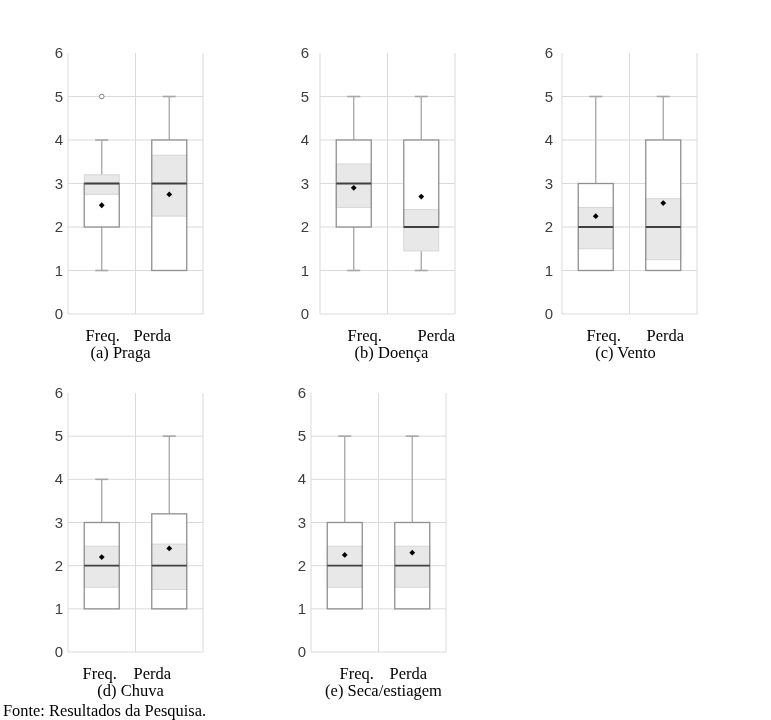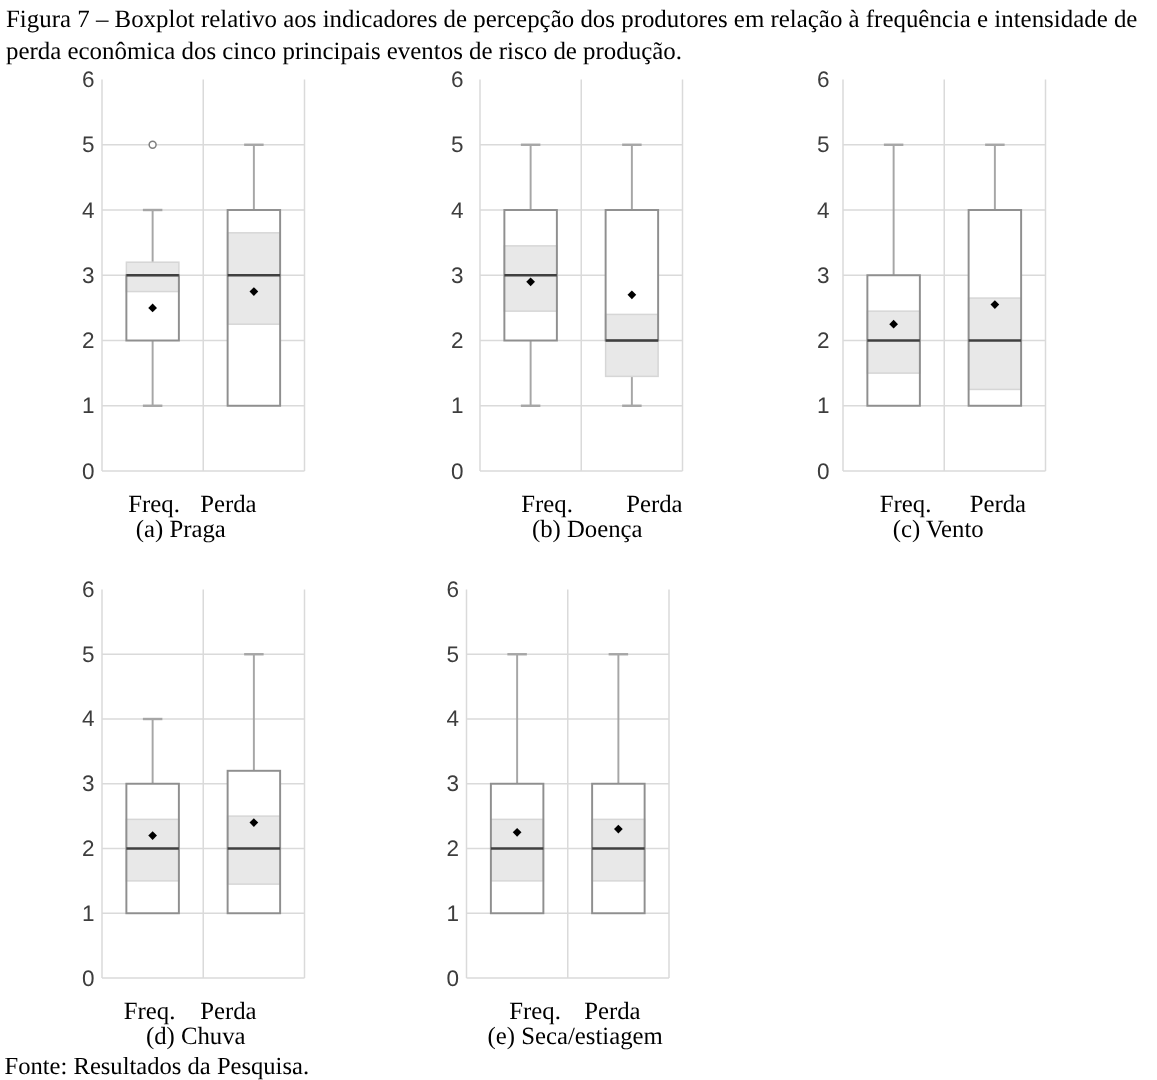--- a/index.html
+++ b/index.html
@@ -9,21 +9,20 @@
          font-size:16.6px;line-height:20.6px;}
   .source{position:absolute;left:3px;top:701px;font-size:16.4px;}
   #chart-canvas{position:absolute;left:0;top:0;}
   .tick{font-family:"Liberation Sans",sans-serif;font-size:15px;fill:#3d3d3d;}
   .cat{font-family:"Liberation Serif",serif;font-size:16.5px;fill:#000;}
 </style>
 </head>
 <body>
 
 <div class="page">
-  <div class="title">Figura 7 – Boxplot relativo aos indicadores de percepção dos produtores em relação à frequência e intensidade de perda econômica dos cinco principais eventos de risco de produção.</div>
   <svg id="chart-canvas" width="771" height="720" viewBox="0 0 771 720">
       <g>
         <line x1="68" x2="203" y1="314" y2="314" stroke="#dadada" stroke-width="1"></line>
         <line x1="68" x2="203" y1="270.5" y2="270.5" stroke="#dadada" stroke-width="1"></line>
         <line x1="68" x2="203" y1="227" y2="227" stroke="#dadada" stroke-width="1"></line>
         <line x1="68" x2="203" y1="183.5" y2="183.5" stroke="#dadada" stroke-width="1"></line>
         <line x1="68" x2="203" y1="140" y2="140" stroke="#dadada" stroke-width="1"></line>
         <line x1="68" x2="203" y1="96.5" y2="96.5" stroke="#dadada" stroke-width="1"></line>
         <line x1="68" x2="68" y1="53" y2="314" stroke="#dadada" stroke-width="1"></line>
         <line x1="135.5" x2="135.5" y1="53" y2="314" stroke="#dadada" stroke-width="1"></line>

